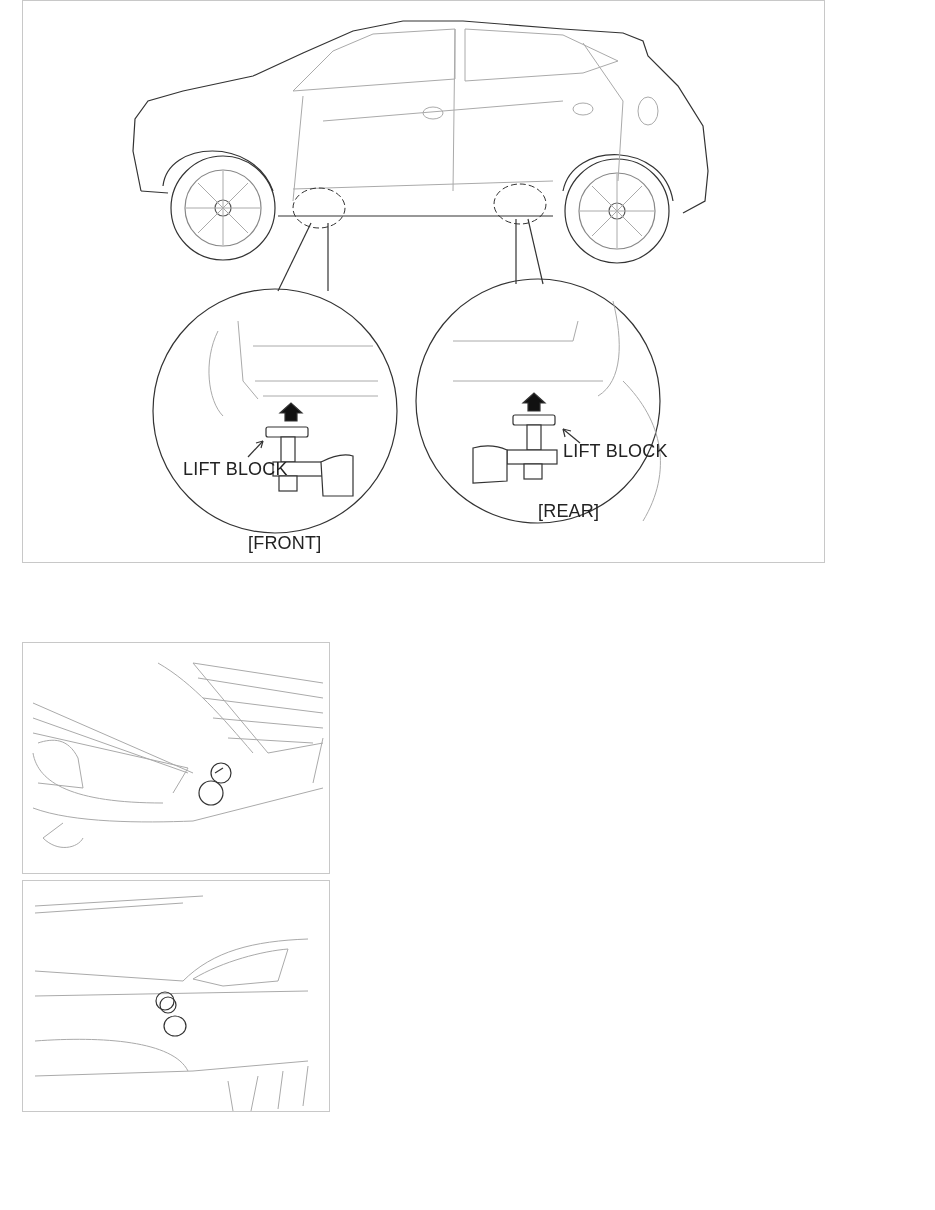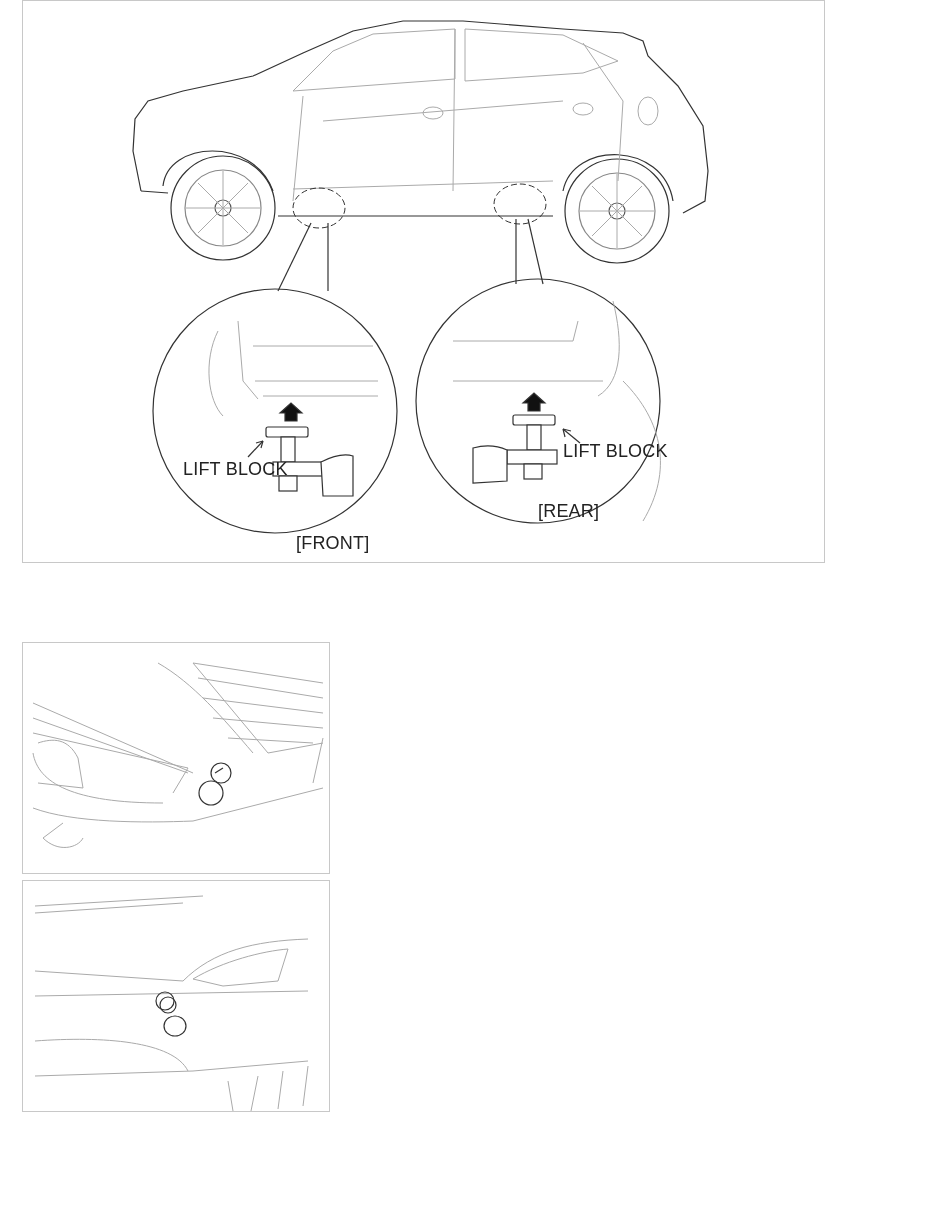--- a/index.html
+++ b/index.html
@@ -104,21 +104,21 @@
       <rect x="504" y="424" width="14" height="25" fill="#fff"></rect>
       <rect x="484" y="449" width="50" height="14" fill="#fff"></rect>
       <rect x="501" y="463" width="18" height="15" fill="#fff"></rect>
       <path d="M557,442 L540,428"></path>
       <path d="M540,428 L542,436 M540,428 L548,430"></path>
       <path d="M450,447 C465,443 475,445 484,449 L484,480 L450,482 Z" fill="#fff"></path>
     </g>
   </svg>
   <span class="lbl" style="left:160px; top:458px;">LIFT BLOCK</span>
   <span class="lbl" style="left:540px; top:440px;">LIFT BLOCK</span>
-  <span class="lbl" style="left:225px; top:532px;margin-left:48px;">[FRONT]</span>
+  <span class="lbl" style="left:225px; top:532px;">[FRONT]</span>
   <span class="lbl" style="left:515px; top:500px;">[REAR]</span>
 </div>
 
 <div class="figure" id="fig-front-hook">
   <svg width="308" height="232" viewBox="0 0 308 232">
     <g fill="none" stroke="#aaa" stroke-width="1">
       <path d="M135,20 C170,40 200,75 230,110"></path>
       <path d="M170,20 L300,40"></path>
       <path d="M175,35 L300,55"></path>
       <path d="M180,55 L300,70"></path>

